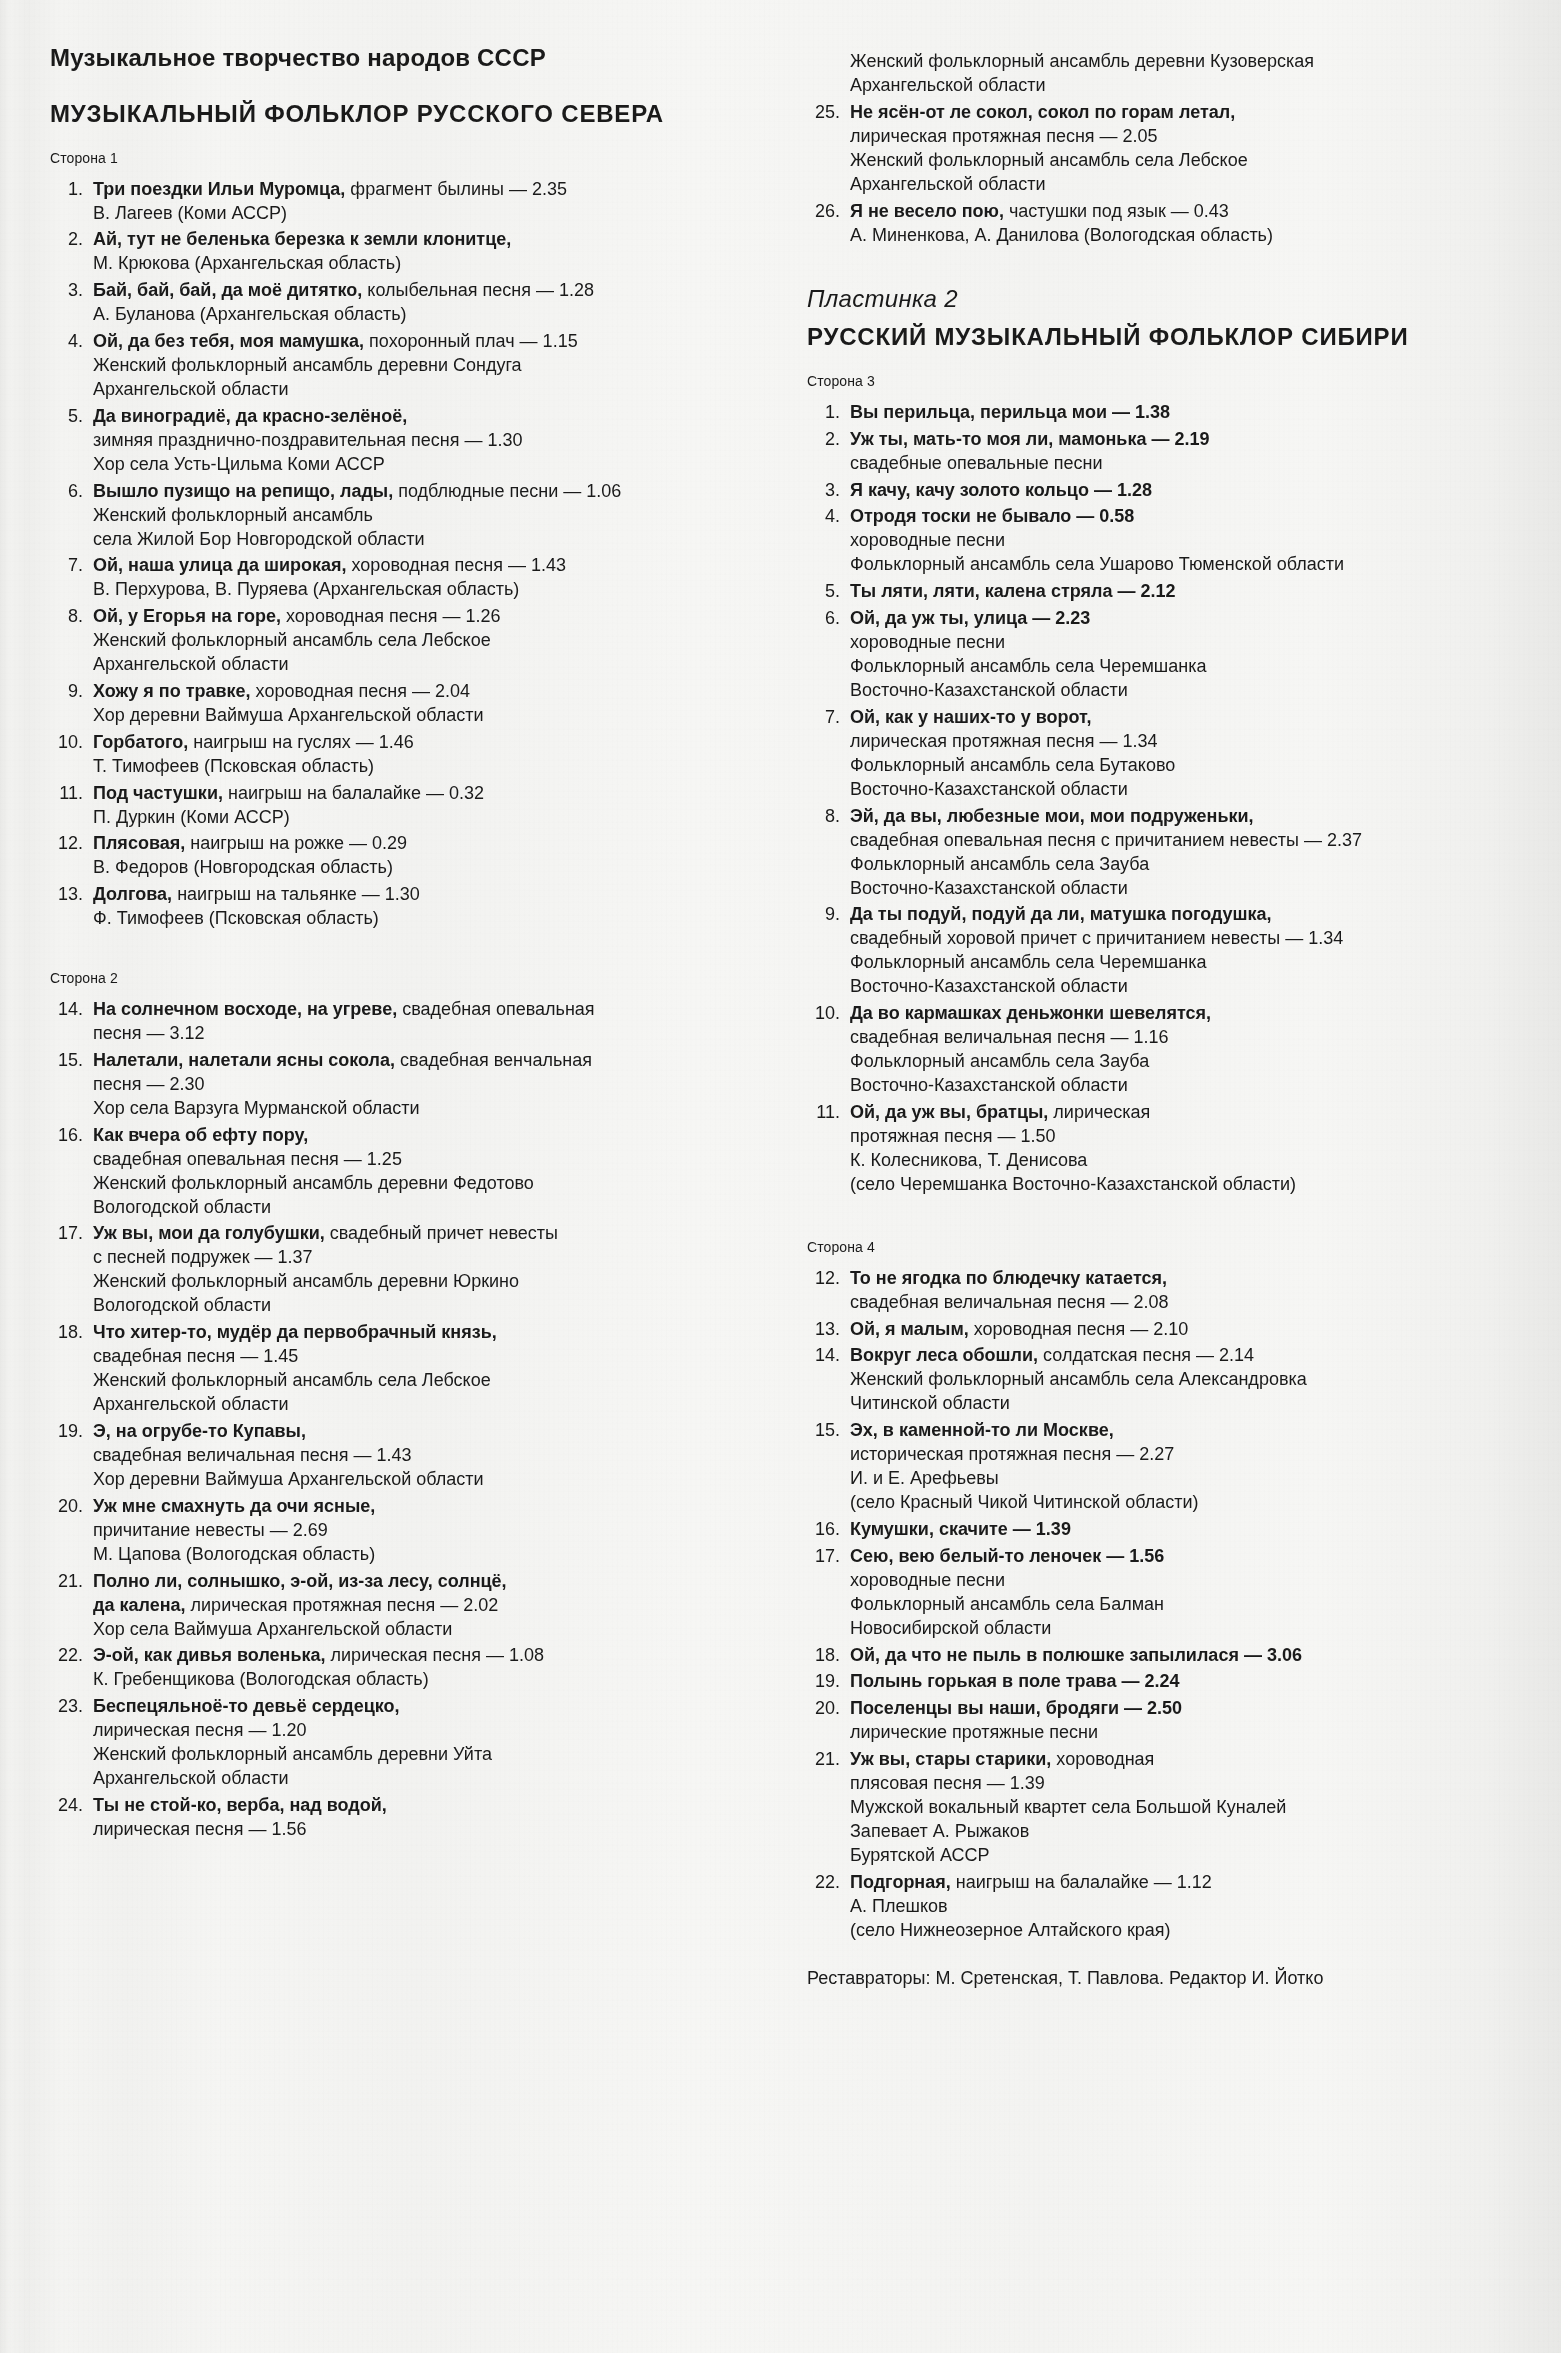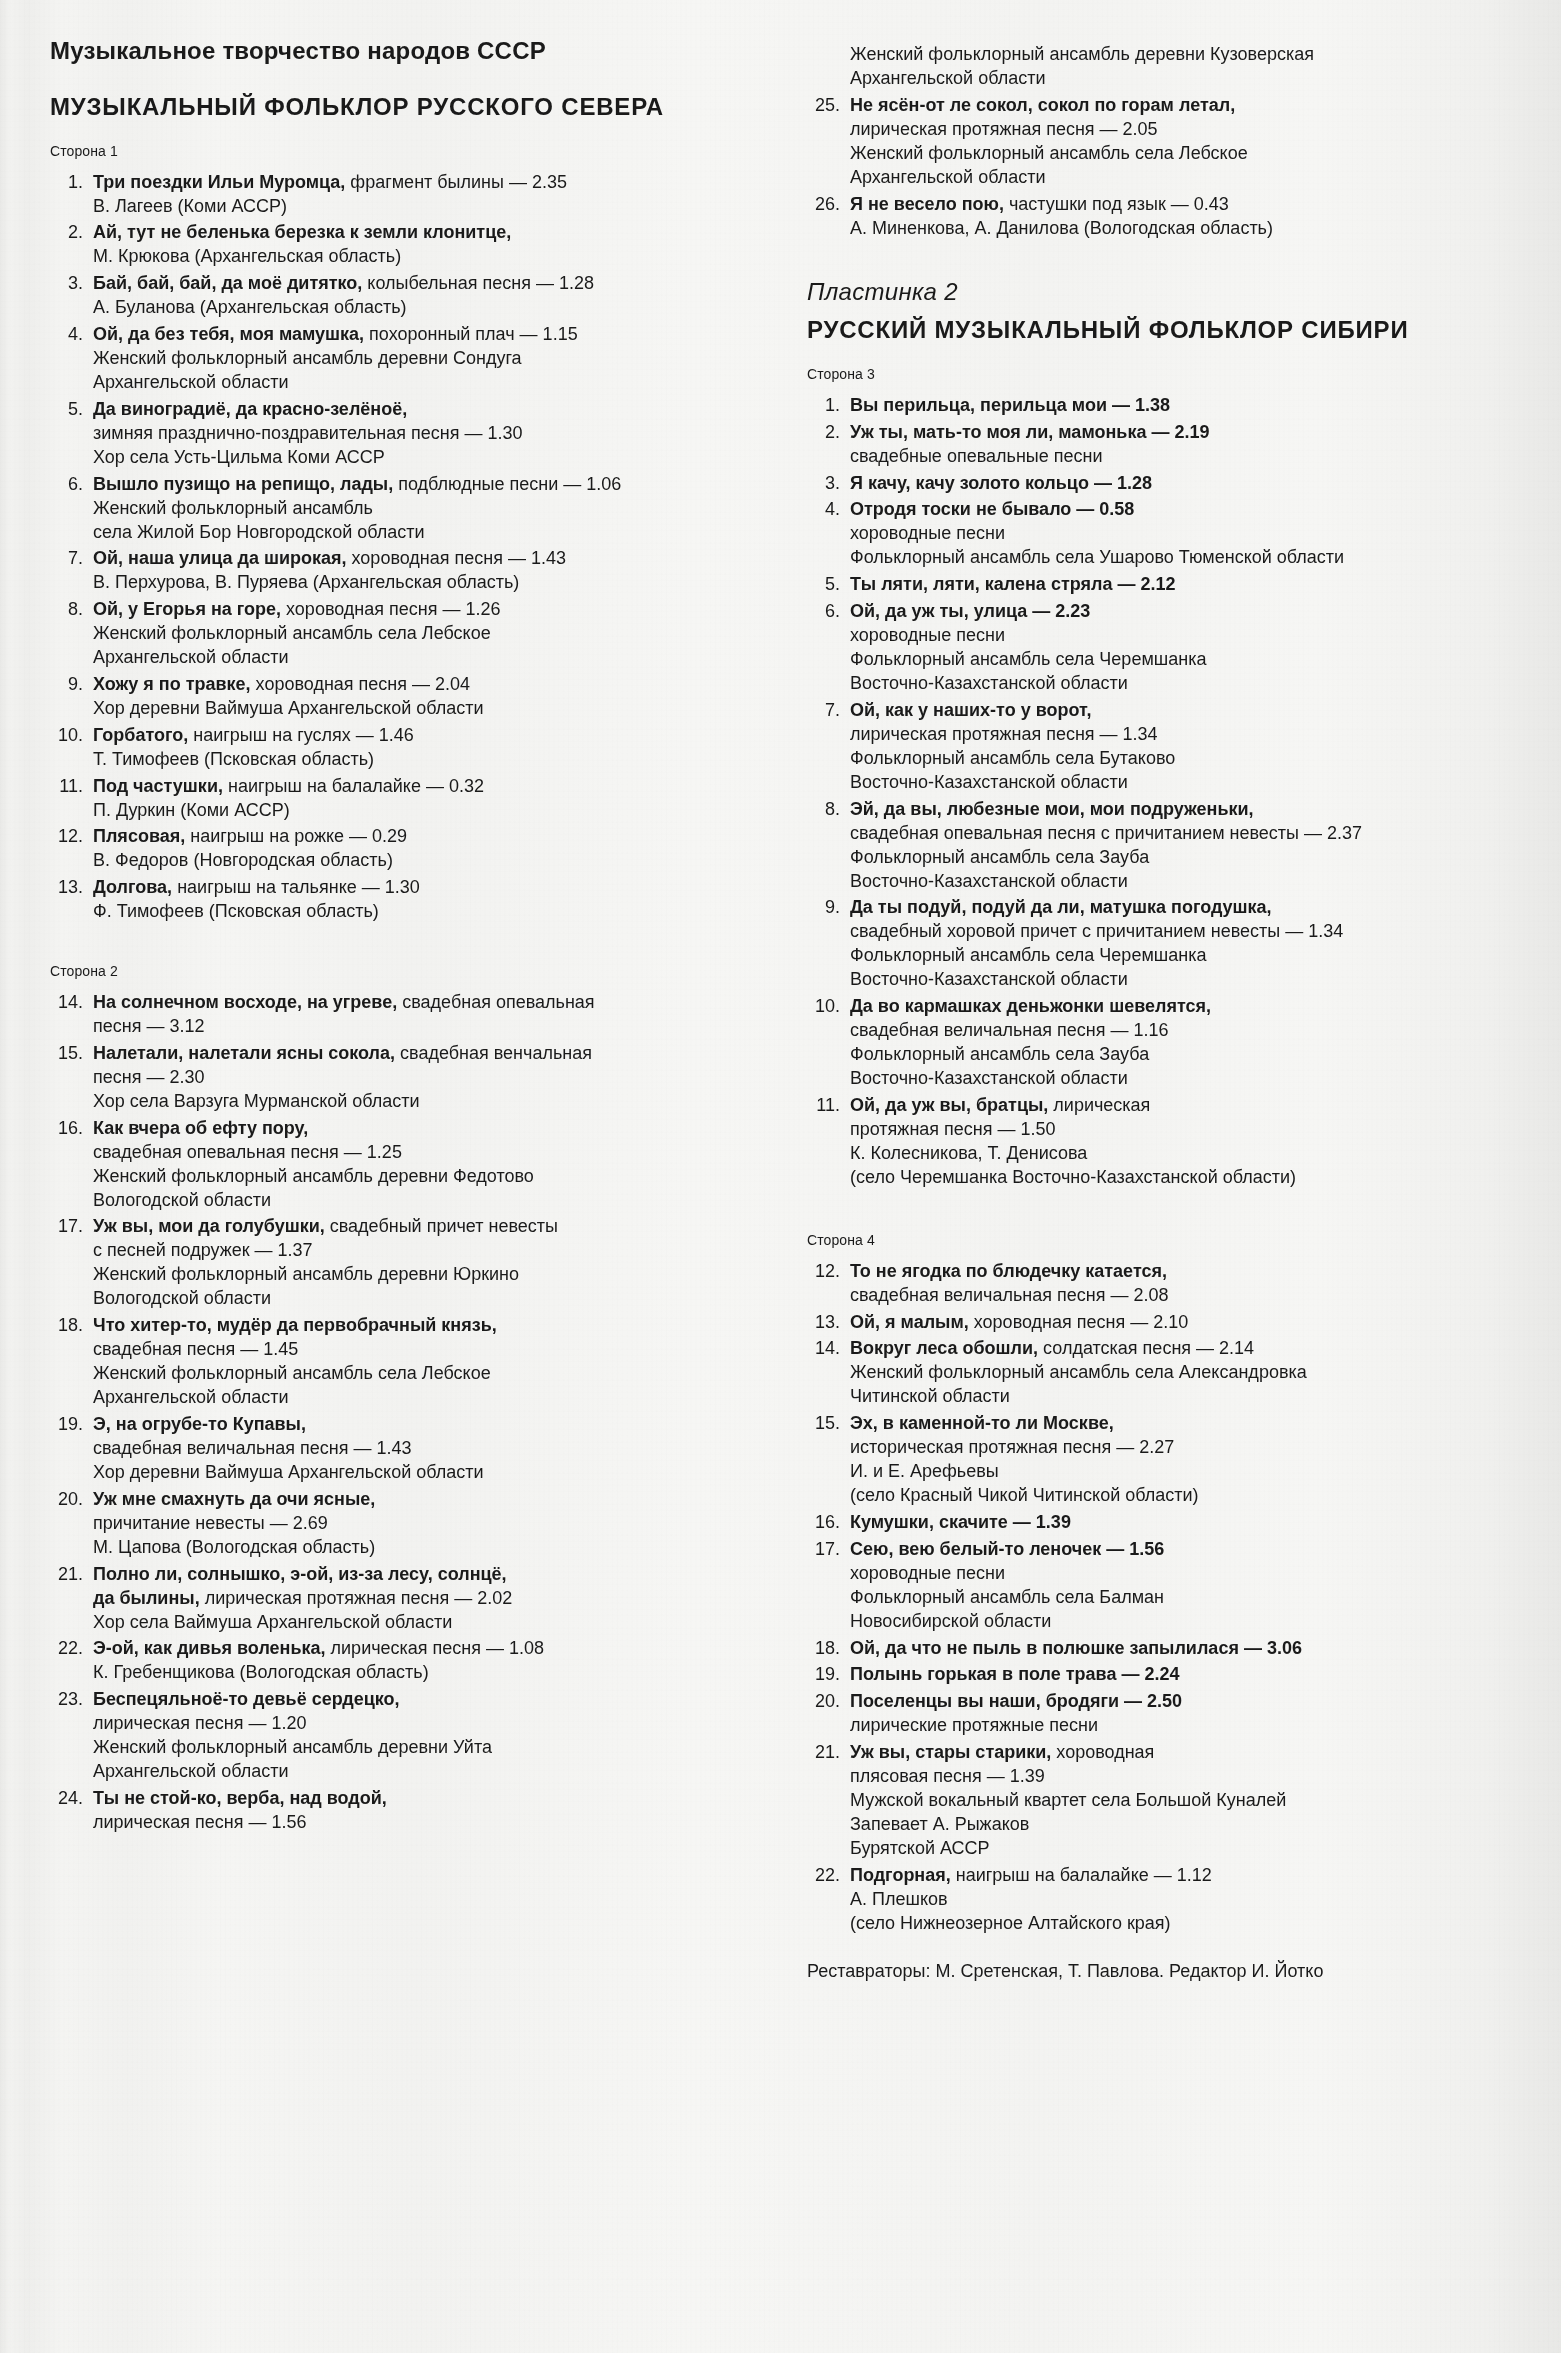--- a/index.html
+++ b/index.html
@@ -37,21 +37,21 @@
         rgba(0,0,0,0.015) 0px, rgba(0,0,0,0) 2.1px, rgba(0,0,0,0) 6.2px);
   }
   .page {
     position: absolute;
     inset: 0;
     padding: 0;
   }
 
   .col {
     position: absolute;
-    top: 9px;
+    top: 16px;
   }
   .col-left  { left: 50px;  width: 707px; }
   .col-right { left: 807px; width: 721px; }
 
   
   .main-title {
     font-weight: bold;
     font-size: 24px;
     letter-spacing: 0.2px;
     margin: 0;
@@ -252,21 +252,21 @@
         </li>
         <li class="track">
           <span class="num">20.</span>
           <span class="line"><span class="t-title">Уж мне смахнуть да очи ясные,</span></span>
           <span class="line t-desc">причитание невесты — 2.69</span>
           <span class="t-perf">М. Цапова (Вологодская область)</span>
         </li>
         <li class="track">
           <span class="num">21.</span>
           <span class="line"><span class="t-title">Полно ли, солнышко, э-ой, из-за лесу, солнцё,</span></span>
-          <span class="line"><span class="t-title">да былины,</span><span class="t-desc"> лирическая протяжная песня — 2.02</span></span>
+          <span class="line"><span class="t-title">да калена,</span><span class="t-desc"> лирическая протяжная песня — 2.02</span></span>
           <span class="t-perf">Хор села Ваймуша Архангельской области</span>
         </li>
         <li class="track">
           <span class="num">22.</span>
           <span class="line"><span class="t-title">Э-ой, как дивья воленька,</span><span class="t-desc"> лирическая песня — 1.08</span></span>
           <span class="t-perf">К. Гребенщикова (Вологодская область)</span>
         </li>
         <li class="track">
           <span class="num">23.</span>
           <span class="line"><span class="t-title">Беспецяльноё-то девьё сердецко,</span></span>

